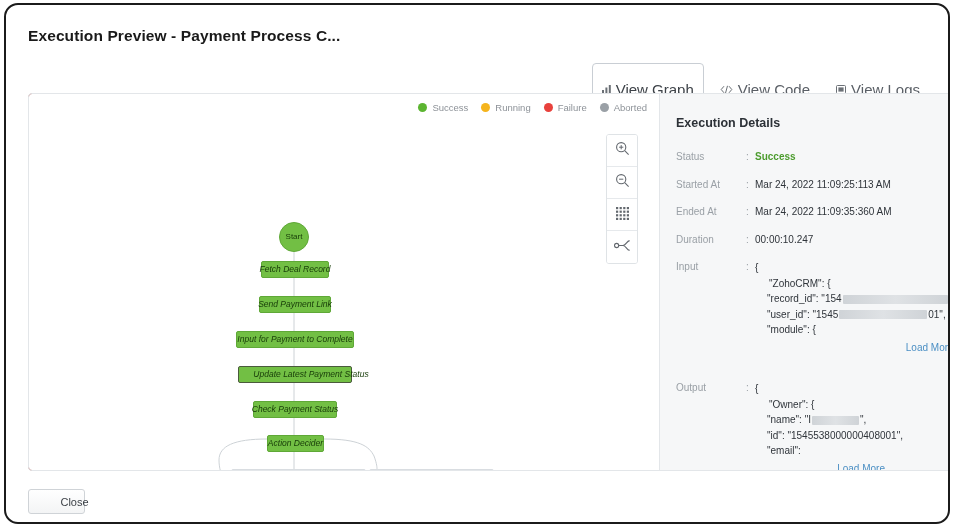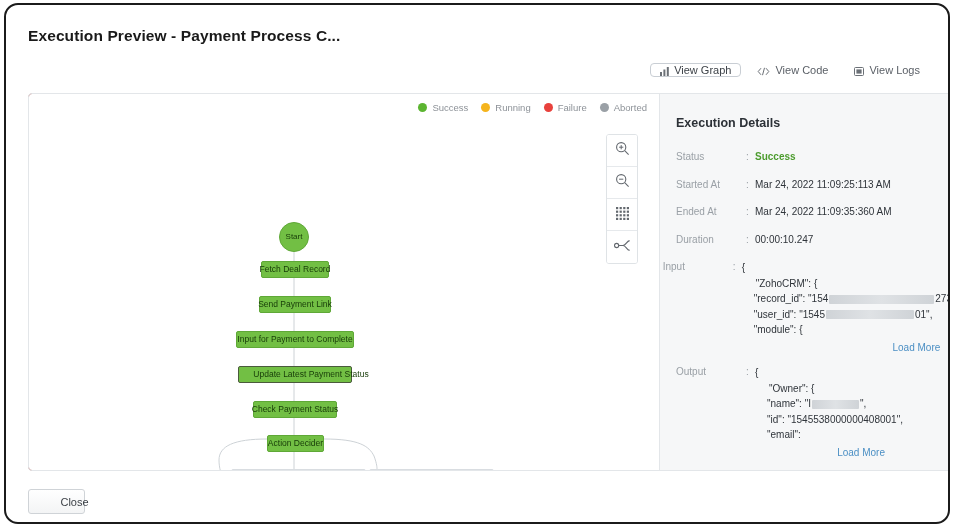--- a/index.html
+++ b/index.html
@@ -35,23 +35,24 @@
   
   #view-toolbar {
     position: absolute;
     right: 18px; top: 58px;
     display: flex;
     align-items: center;
     gap: 6px;
   }
   .view-btn {
     display: flex;
+    align-items: center;
     gap: 5px;
-    padding: 0 9px;
-    font-size: 11px;
+    padding: 17px 9px;
+    font-size: 15px;
     color: #5a5f66;
     background: transparent;
     border: 1px solid transparent;
     border-radius: 4px;
     white-space: nowrap;
     cursor: pointer;
   }
   .view-btn.active {
     border-color: #c9ced4;
     background: #ffffff;
@@ -124,20 +125,21 @@
     line-height: 1;
     white-space: nowrap;
     border-radius: 2px;
     text-align: center;
     cursor: pointer;
   }
   .node.success {
     background: #72bf44;
     border: 1px solid #5fa837;
     color: #173b08;
+    font-style: italic;
   }
   .node.success.selected { border: 1.5px solid #4a5a3c; padding-left: 32px; }
   .node.terminal {
     width: 30px; height: 30px;
     border-radius: 50%;
     background: #72bf44;
     border: 1px solid #5fa837;
     color: #173b08;
     font-size: 8px;
   }
@@ -415,21 +417,21 @@
           <span class="detail-sep">:</span>
           <span class="detail-value">Mar 24, 2022 11:09:35:360 AM</span>
         </div>
 
         <div class="detail-row">
           <span class="detail-label">Duration</span>
           <span class="detail-sep">:</span>
           <span class="detail-value">00:00:10.247</span>
         </div>
 
-        <div class="detail-row" style="margin-bottom:10px;justify-content:center;">
+        <div class="detail-row" style="margin-bottom:26px;">
           <span class="detail-label">Input</span>
           <span class="detail-sep">:</span>
           <span class="json-block">
             <span class="json-line">{</span><br>
             <span class="json-line" style="padding-left:14px">"ZohoCRM": {</span><br>
             <span class="json-line" style="padding-left:12px"><span>"record_id": "154</span><span class="redact" style="width:105px"></span><span>273",</span></span><br>
             <span class="json-line" style="padding-left:12px"><span>"user_id": "1545</span><span class="redact" style="width:88px"></span><span>01",</span></span><br>
             <span class="json-line" style="padding-left:12px">"module": {</span>
             <span class="load-more">Load More</span>
           </span>

